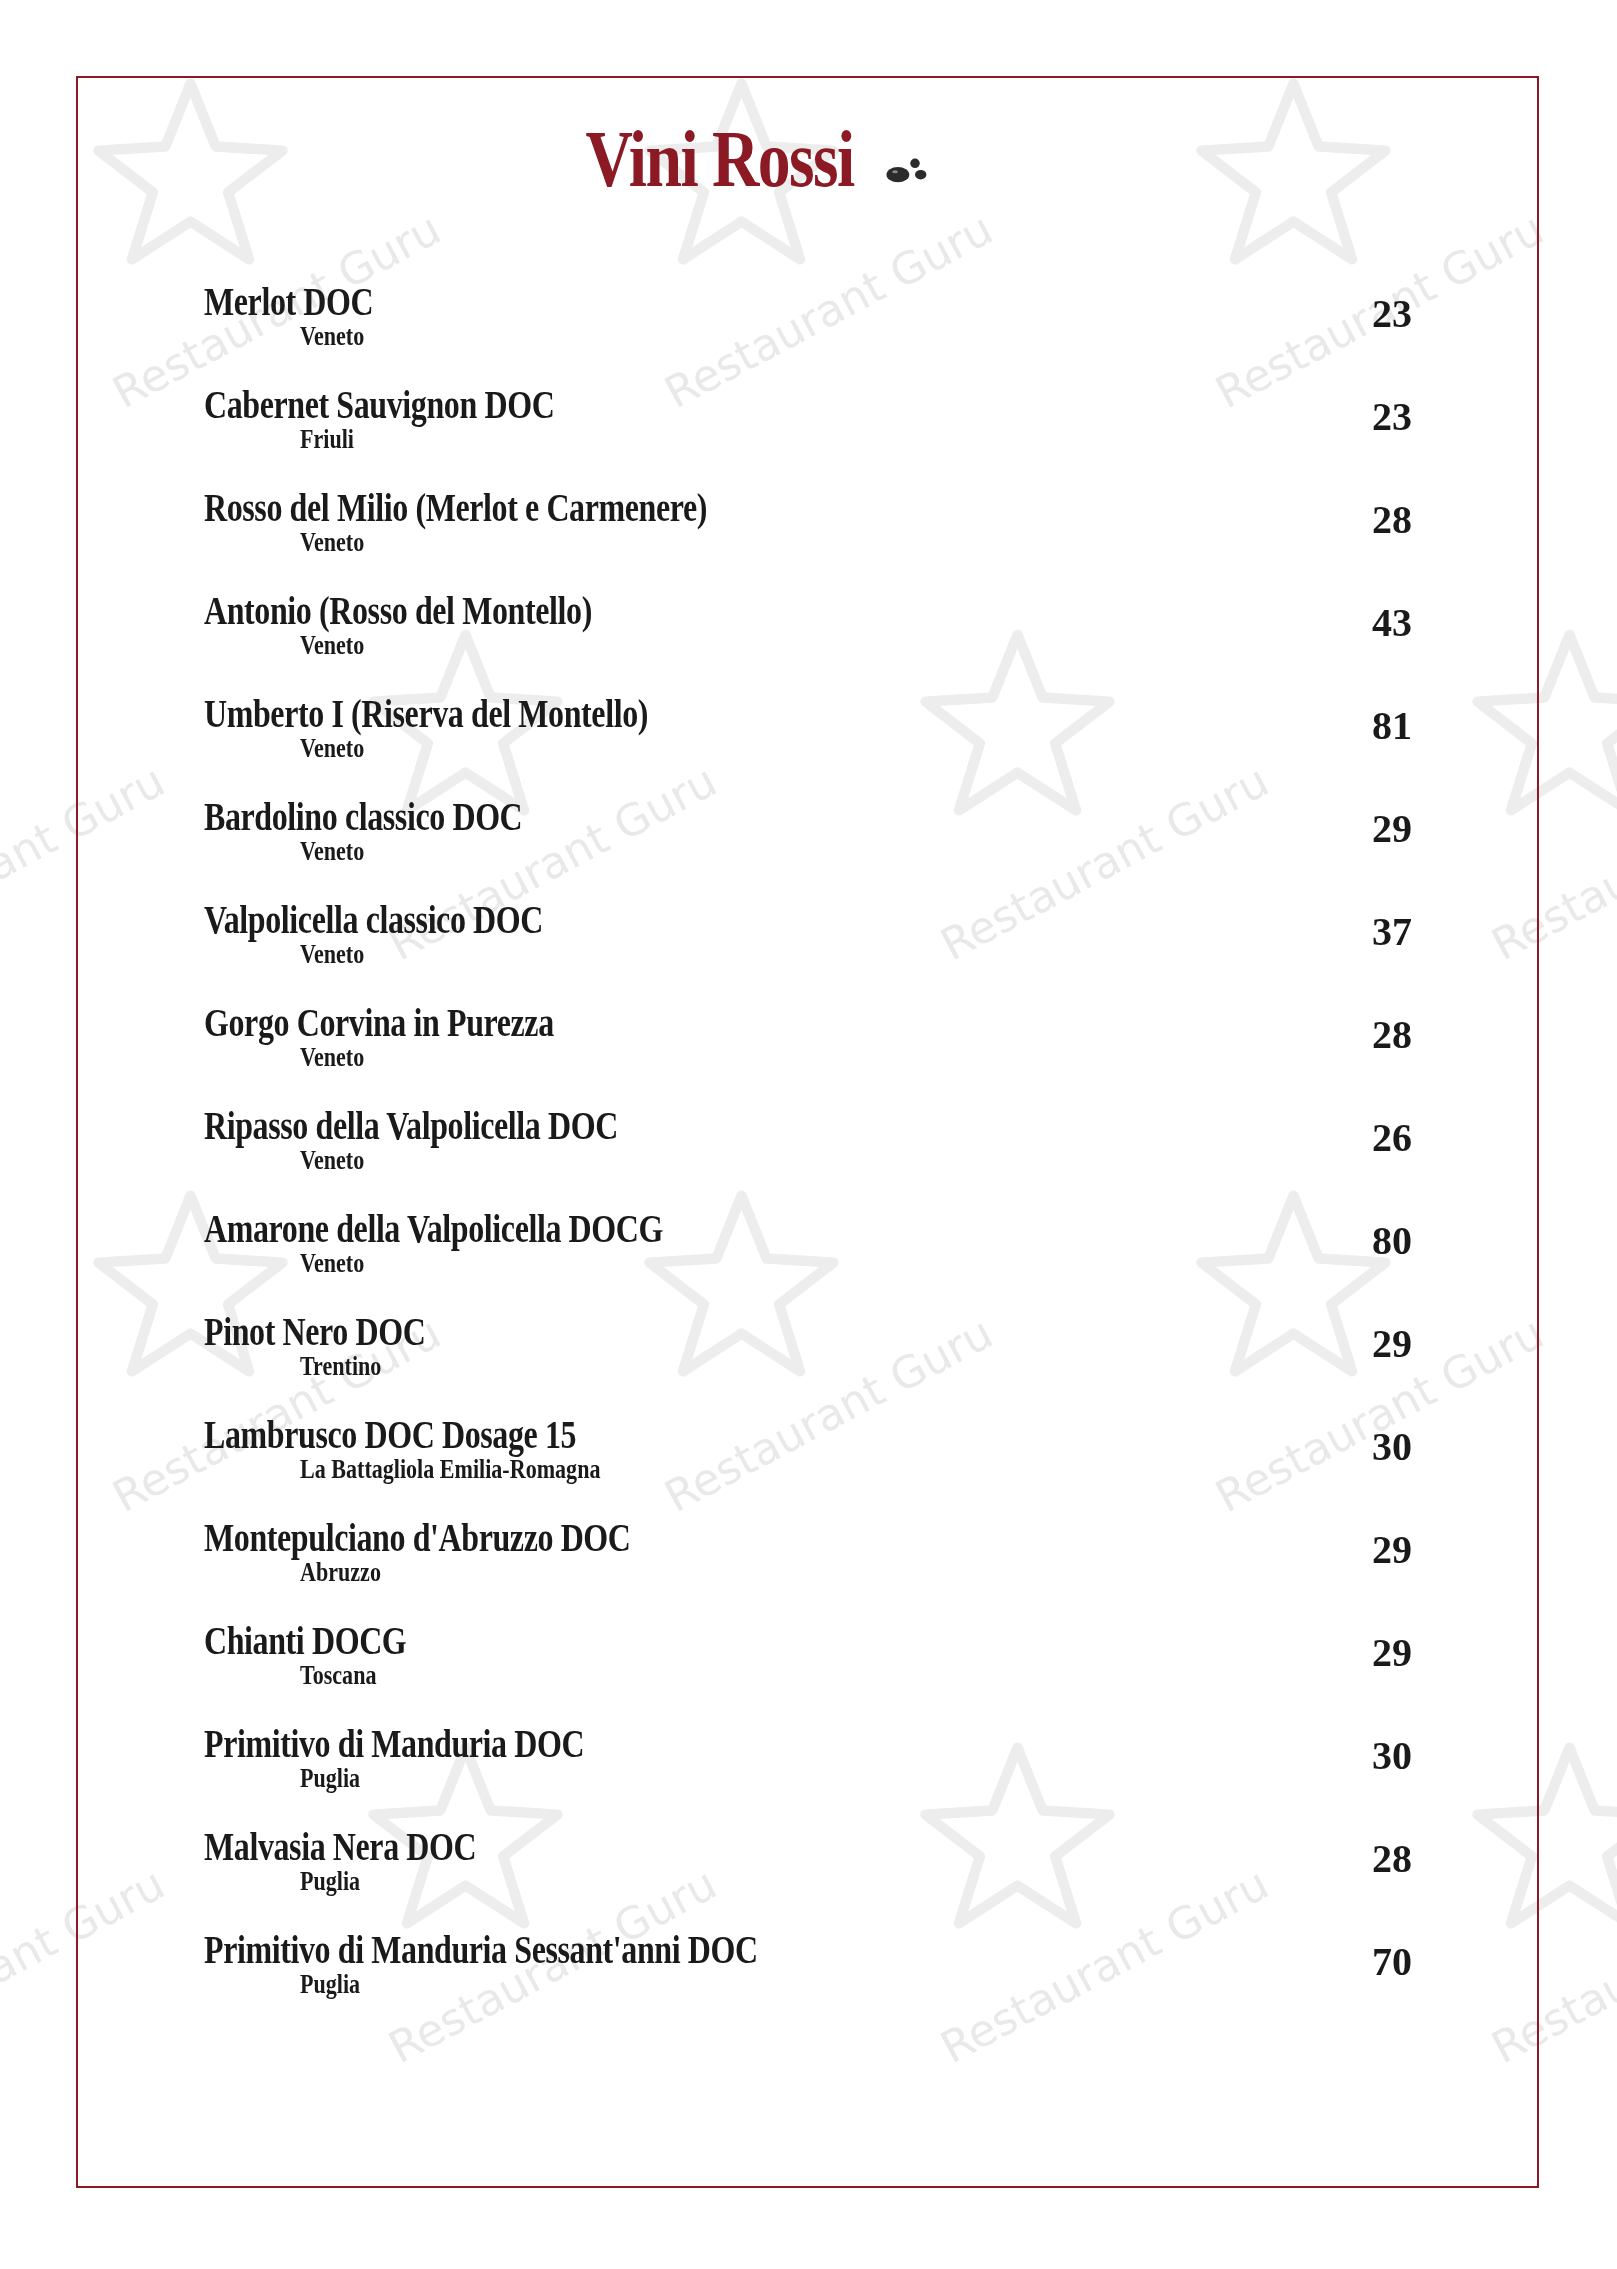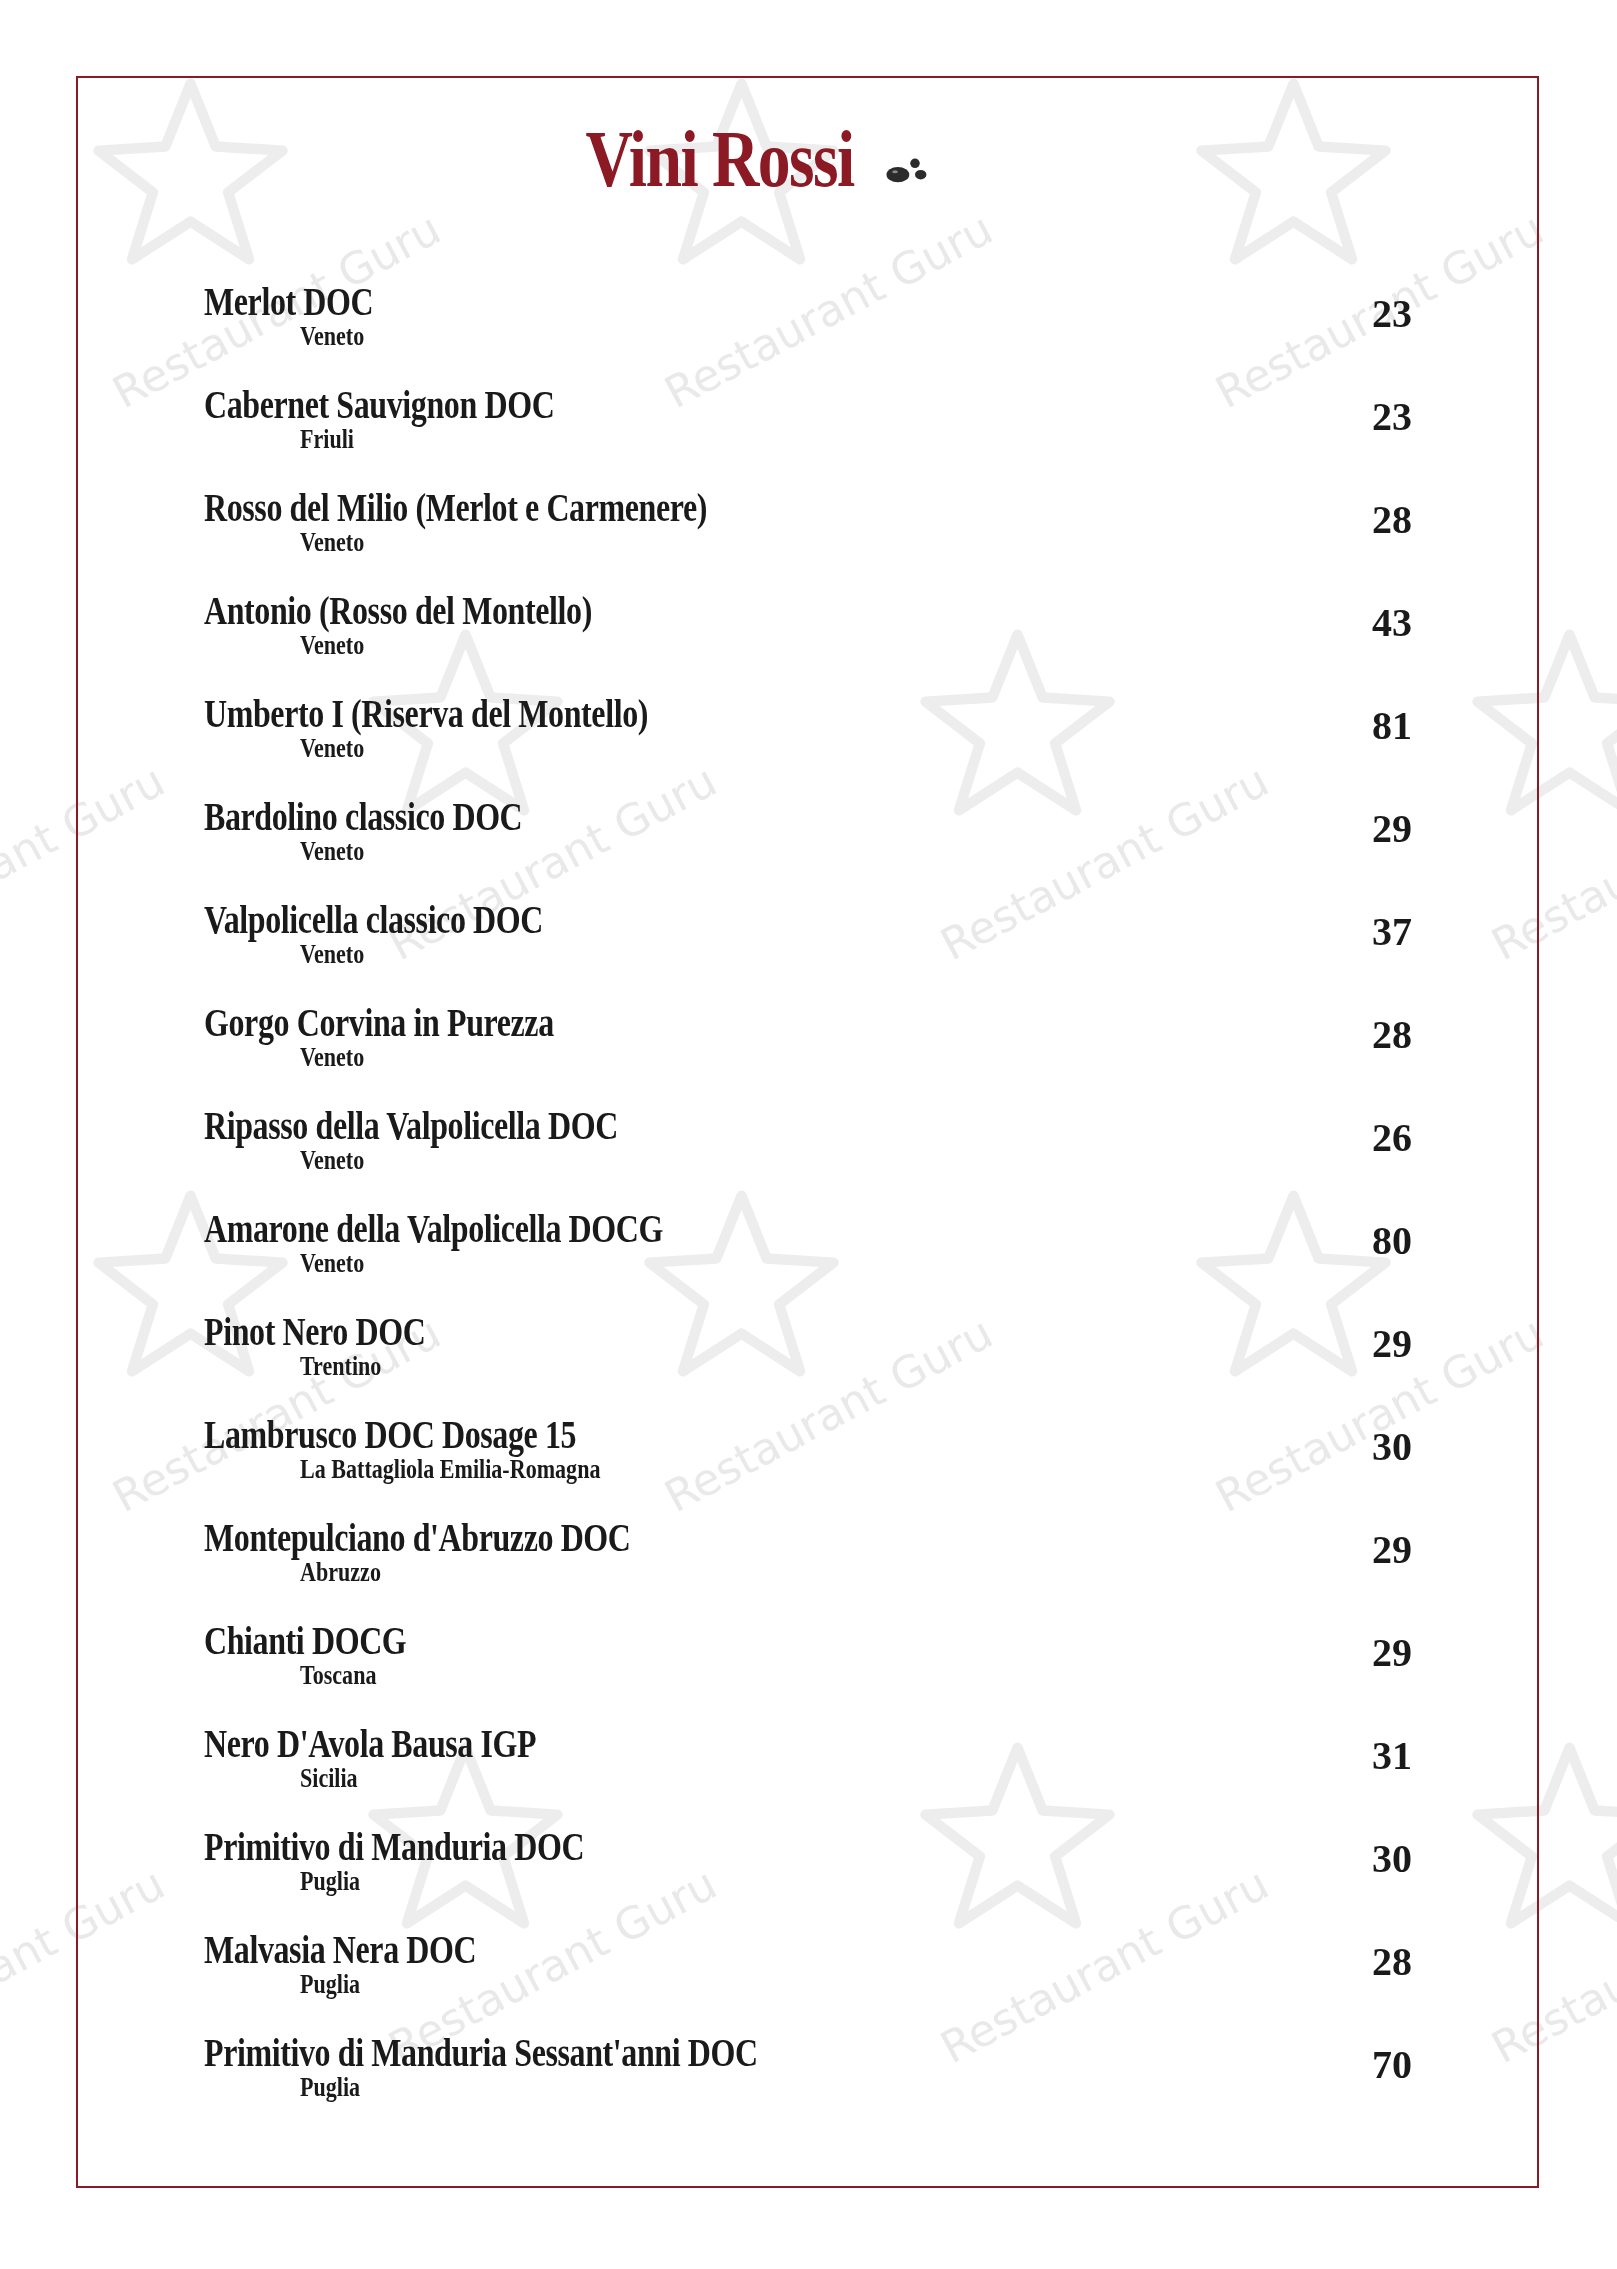--- a/index.html
+++ b/index.html
@@ -241,25 +241,20 @@
     <div class="item-name">Montepulciano d'Abruzzo DOC</div>
     <div class="item-region">Abruzzo</div>
     <div class="item-price">29</div>
   </div>
   <div class="item">
     <div class="item-name">Chianti DOCG</div>
     <div class="item-region">Toscana</div>
     <div class="item-price">29</div>
   </div>
   <div class="item">
-    <div class="item-name">Nero D'Avola Bausa IGP</div>
-    <div class="item-region">Sicilia</div>
-    <div class="item-price">31</div>
-  </div>
-  <div class="item">
     <div class="item-name">Primitivo di Manduria DOC</div>
     <div class="item-region">Puglia</div>
     <div class="item-price">30</div>
   </div>
   <div class="item">
     <div class="item-name">Malvasia Nera DOC</div>
     <div class="item-region">Puglia</div>
     <div class="item-price">28</div>
   </div>
   <div class="item">

